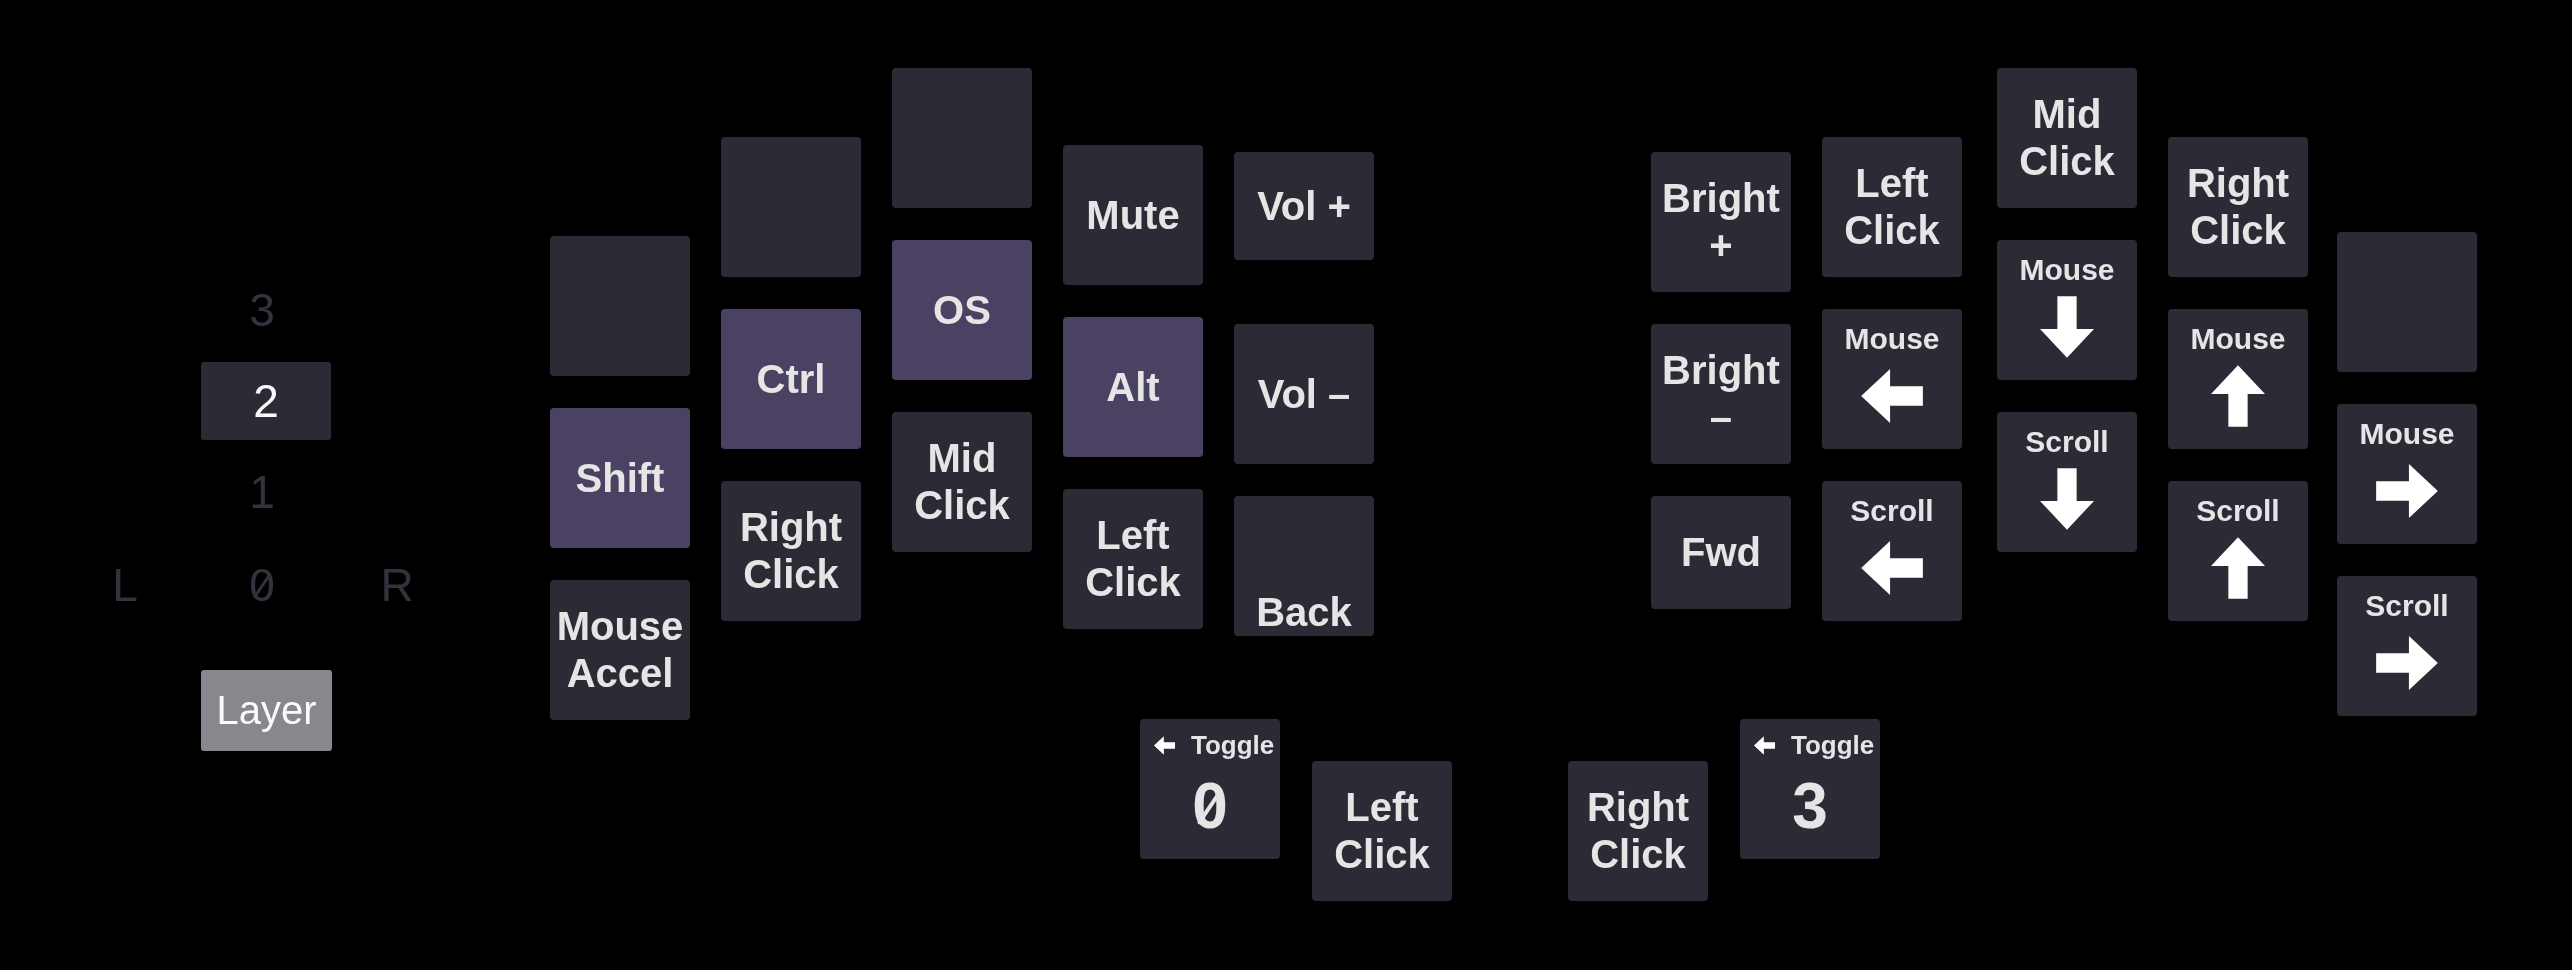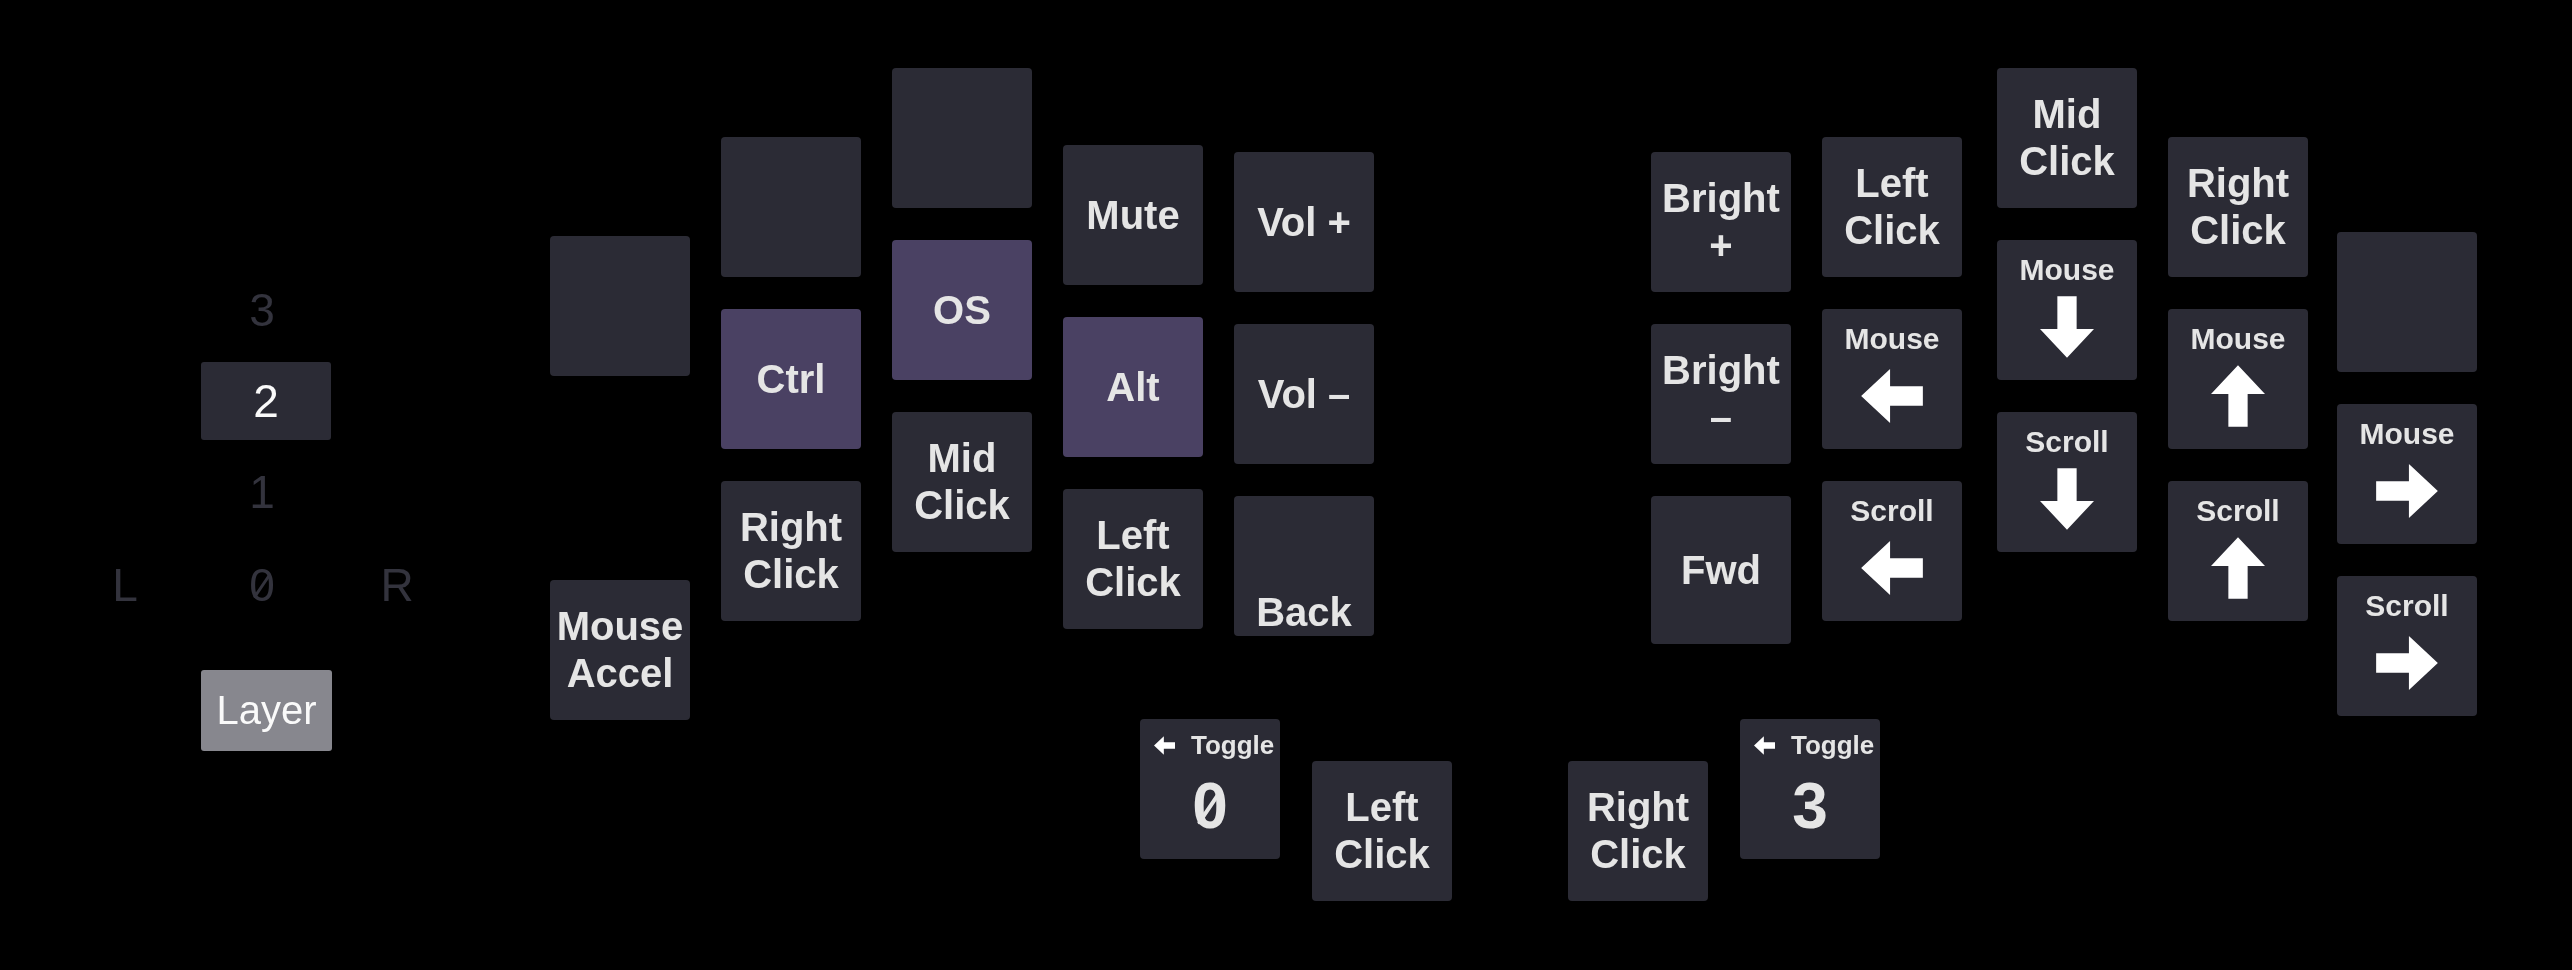--- a/index.html
+++ b/index.html
@@ -74,20 +74,23 @@
   <span class="lnum" style="left:125px;top:585px">L</span>
   <span class="lnum zero" style="left:262px;top:585px">0</span>
   <span class="lnum" style="left:397px;top:585px">R</span>
   <div class="lkey layerbtn">
     <span>Layer</span>
   </div>
 </div>
 
 <div id="board">
     <div class="key dark" style="left: 550px; top: 236px; width: 140px; height: 140px;"></div>
+    <div class="key mod" style="left: 550px; top: 408px; width: 140px; height: 140px;">
+      <div class="label">Shift</div>
+    </div>
     <div class="key dark" style="left: 550px; top: 580px; width: 140px; height: 140px;">
       <div class="label">Mouse<br>Accel</div>
     </div>
     <div class="key dark" style="left: 721px; top: 137px; width: 140px; height: 140px;"></div>
     <div class="key mod" style="left: 721px; top: 309px; width: 140px; height: 140px;">
       <div class="label">Ctrl</div>
     </div>
     <div class="key dark" style="left: 721px; top: 481px; width: 140px; height: 140px;">
       <div class="label">Right<br>Click</div>
     </div>
@@ -100,21 +103,21 @@
     </div>
     <div class="key dark" style="left: 1063px; top: 145px; width: 140px; height: 140px;">
       <div class="label">Mute</div>
     </div>
     <div class="key mod" style="left: 1063px; top: 317px; width: 140px; height: 140px;">
       <div class="label">Alt</div>
     </div>
     <div class="key dark" style="left: 1063px; top: 489px; width: 140px; height: 140px;">
       <div class="label">Left<br>Click</div>
     </div>
-    <div class="key dark" style="left: 1234px; top: 152px; width: 140px; height: 140px;">
+    <div class="key dark" style="left: 1234px; top: 152px; width: 140px; height: 108px;">
       <div class="label">Vol +</div>
     </div>
     <div class="key dark" style="left: 1234px; top: 324px; width: 140px; height: 140px;">
       <div class="label">Vol –</div>
     </div>
     <div class="key dark" style="left: 1234px; top: 496px; width: 140px; height: 140px; justify-content: flex-end;">
       <div class="label">Back</div>
     </div>
     <div class="key dark stack" style="left: 1140px; top: 719px; width: 140px; height: 140px;">
       <div class="thead">
@@ -147,21 +150,21 @@
       <div class="big">
         <span>3</span>
       </div>
     </div>
     <div class="key dark" style="left: 1651px; top: 152px; width: 140px; height: 140px;">
       <div class="label">Bright<br>+</div>
     </div>
     <div class="key dark" style="left: 1651px; top: 324px; width: 140px; height: 140px;">
       <div class="label">Bright<br>–</div>
     </div>
-    <div class="key dark" style="left: 1651px; top: 496px; width: 140px; height: 148px;">
+    <div class="key dark" style="left: 1651px; top: 496px; width: 140px; height: 113px;">
       <div class="label">Fwd</div>
     </div>
     <div class="key dark" style="left: 1822px; top: 137px; width: 140px; height: 140px;">
       <div class="label">Left<br>Click</div>
     </div>
     <div class="key dark stack" style="left: 1822px; top: 309px; width: 140px; height: 140px;">
       <div class="sub">Mouse</div>
       <div class="arrowbox">
         <span class="arrow dir-left">
           <svg viewBox="0 0 64 56">

